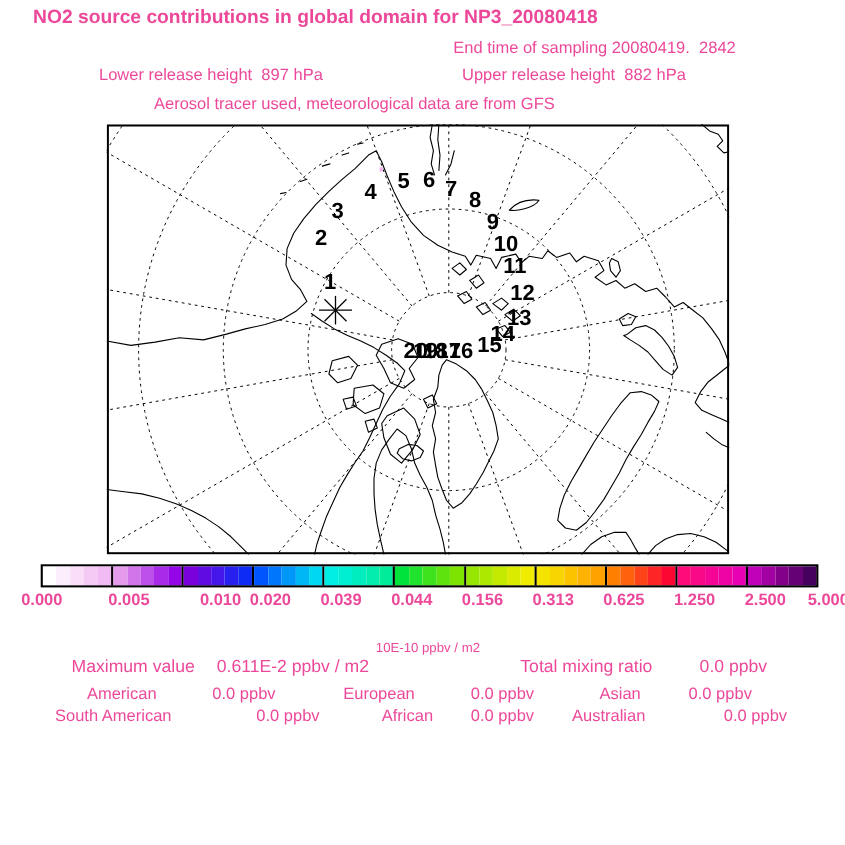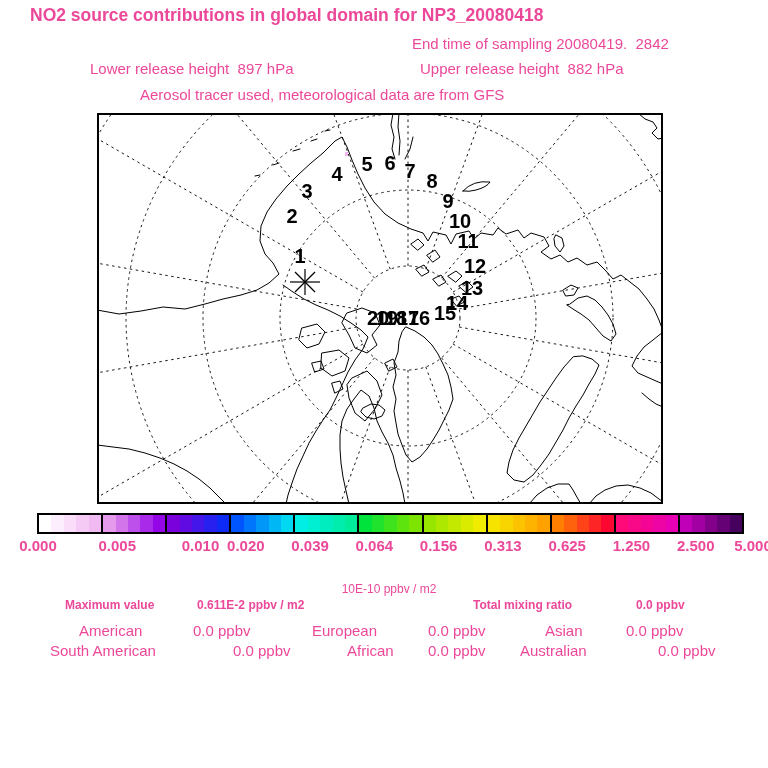--- a/index.html
+++ b/index.html
@@ -14,21 +14,21 @@
   #colorbar{position:absolute;left:37px;top:513px;width:707px;height:21px;
             border:2px solid #000;box-sizing:border-box;display:flex;}
   .cb-seg{flex:1;display:flex;border-left:2px solid #000;}
   .cb-seg:first-child{border-left:none;}
   .cb-cell{flex:1;}
   #cb-ticks{position:absolute;left:16px;top:537px;width:768px;height:18px;}
   .cb-tick{position:absolute;top:0;transform:translateX(-50%);font-size:15px;font-weight:bold;white-space:pre;}
   #cb-units{position:absolute;left:239px;top:582px;width:300px;text-align:center;font-size:12px;}
   
   .stat{position:absolute;font-size:15px;white-space:pre;}
-  .stat.l1{font-size:12px;font-weight:bold;}
+  .stat.l1{font-size:16px;}
 </style>
 </head>
 <body>
 
 <div id="page">
 
   <div id="title" class="abs">NO2 source contributions in global domain for NP3_20080418</div>
   <div class="abs hline" style="left:400px;top:35px;margin-left:12px;">End time of sampling 20080419.  2842</div>
   <div class="abs hline" style="left:90px;top:60px;">Lower release height  897 hPa</div>
   <div class="abs hline" style="left:420px;top:60px;">Upper release height  882 hPa</div>
@@ -202,21 +202,21 @@
         <div class="cb-cell" style="background: rgb(101, 0, 117);"></div>
         <div class="cb-cell" style="background: rgb(70, 0, 94);"></div>
       </div>
     </div>
   <div id="cb-ticks">
       <span class="cb-tick" style="left: 22px;">0.000</span>
       <span class="cb-tick" style="left: 101.273px;">0.005</span>
       <span class="cb-tick" style="left: 165.545px; margin-left: 19px;">0.010</span>
       <span class="cb-tick" style="left: 229.818px;">0.020</span>
       <span class="cb-tick" style="left: 294.091px;">0.039</span>
-      <span class="cb-tick" style="left: 358.364px;">0.064</span>
+      <span class="cb-tick" style="left: 358.364px;">0.044</span>
       <span class="cb-tick" style="left: 422.636px;">0.156</span>
       <span class="cb-tick" style="left: 486.909px;">0.313</span>
       <span class="cb-tick" style="left: 551.182px;">0.625</span>
       <span class="cb-tick" style="left: 615.455px;">1.250</span>
       <span class="cb-tick" style="left: 679.727px;">2.500</span>
       <span class="cb-tick" style="left: 737px;">5.000</span>
     </div>
   <div id="cb-units">10E-10 ppbv / m2</div>
 
   <div class="stat l1" style="left:65px;top:598px;">Maximum value</div>

